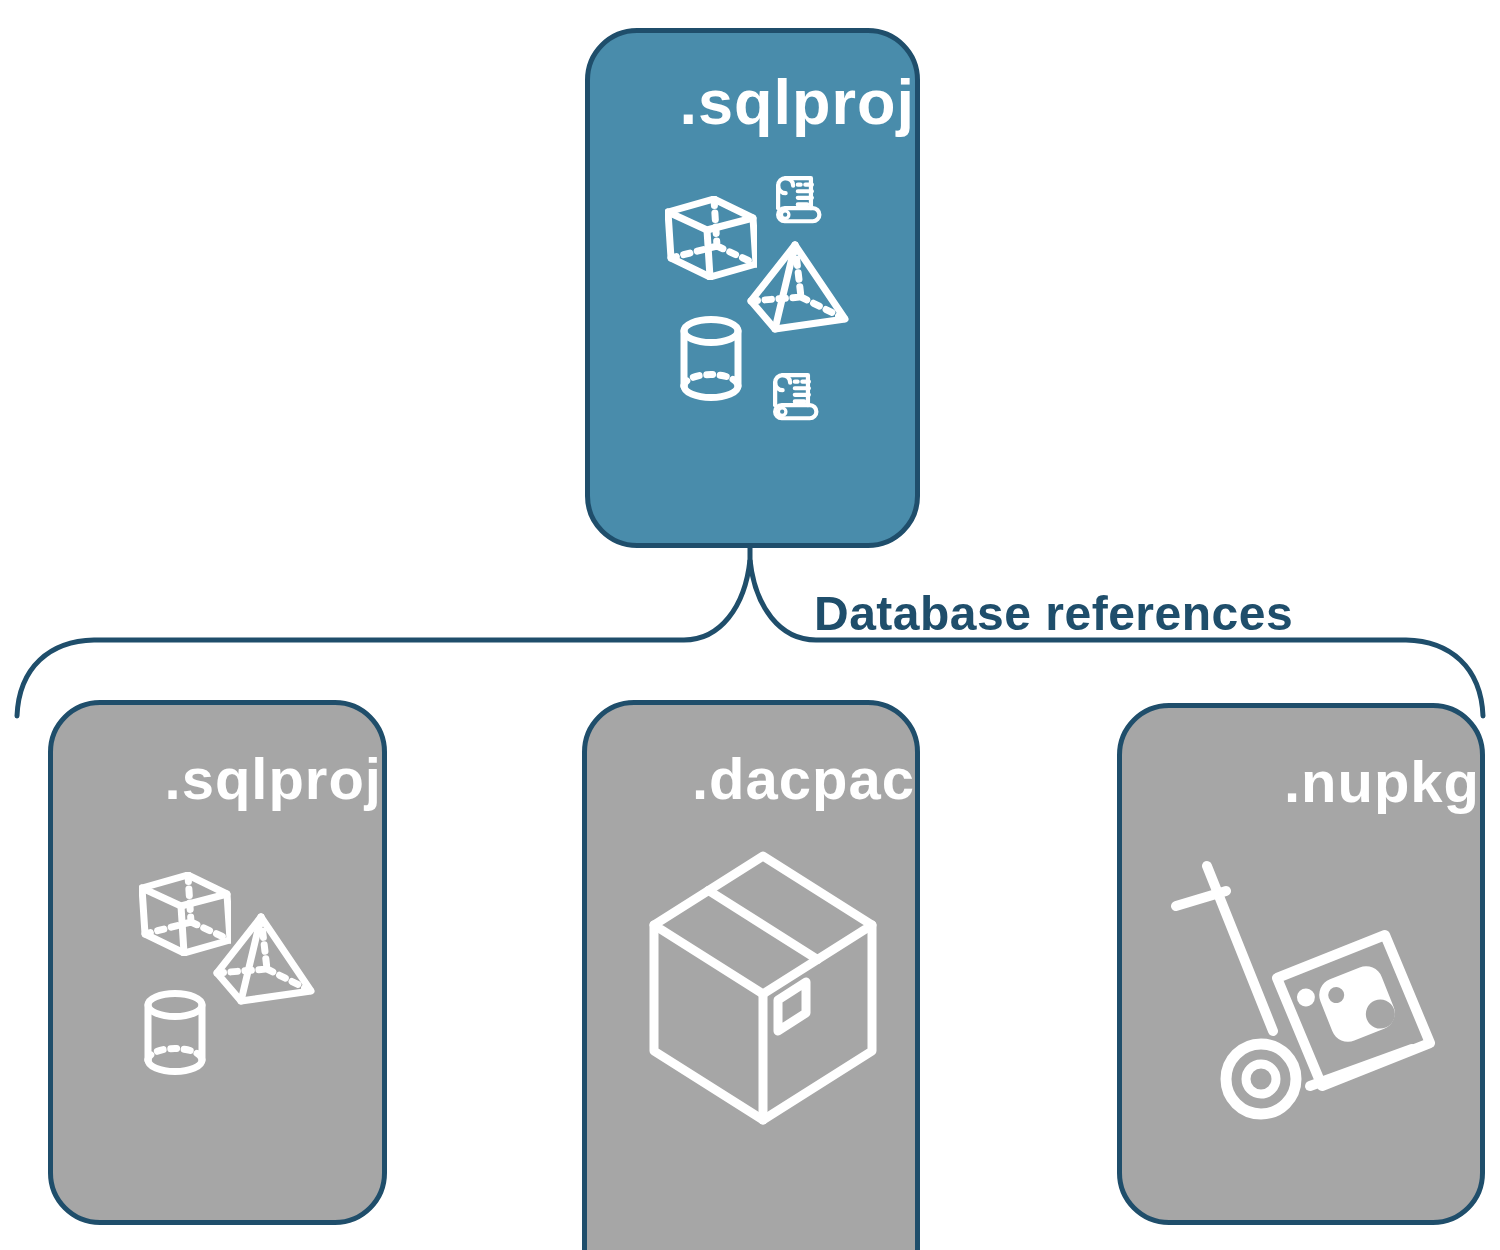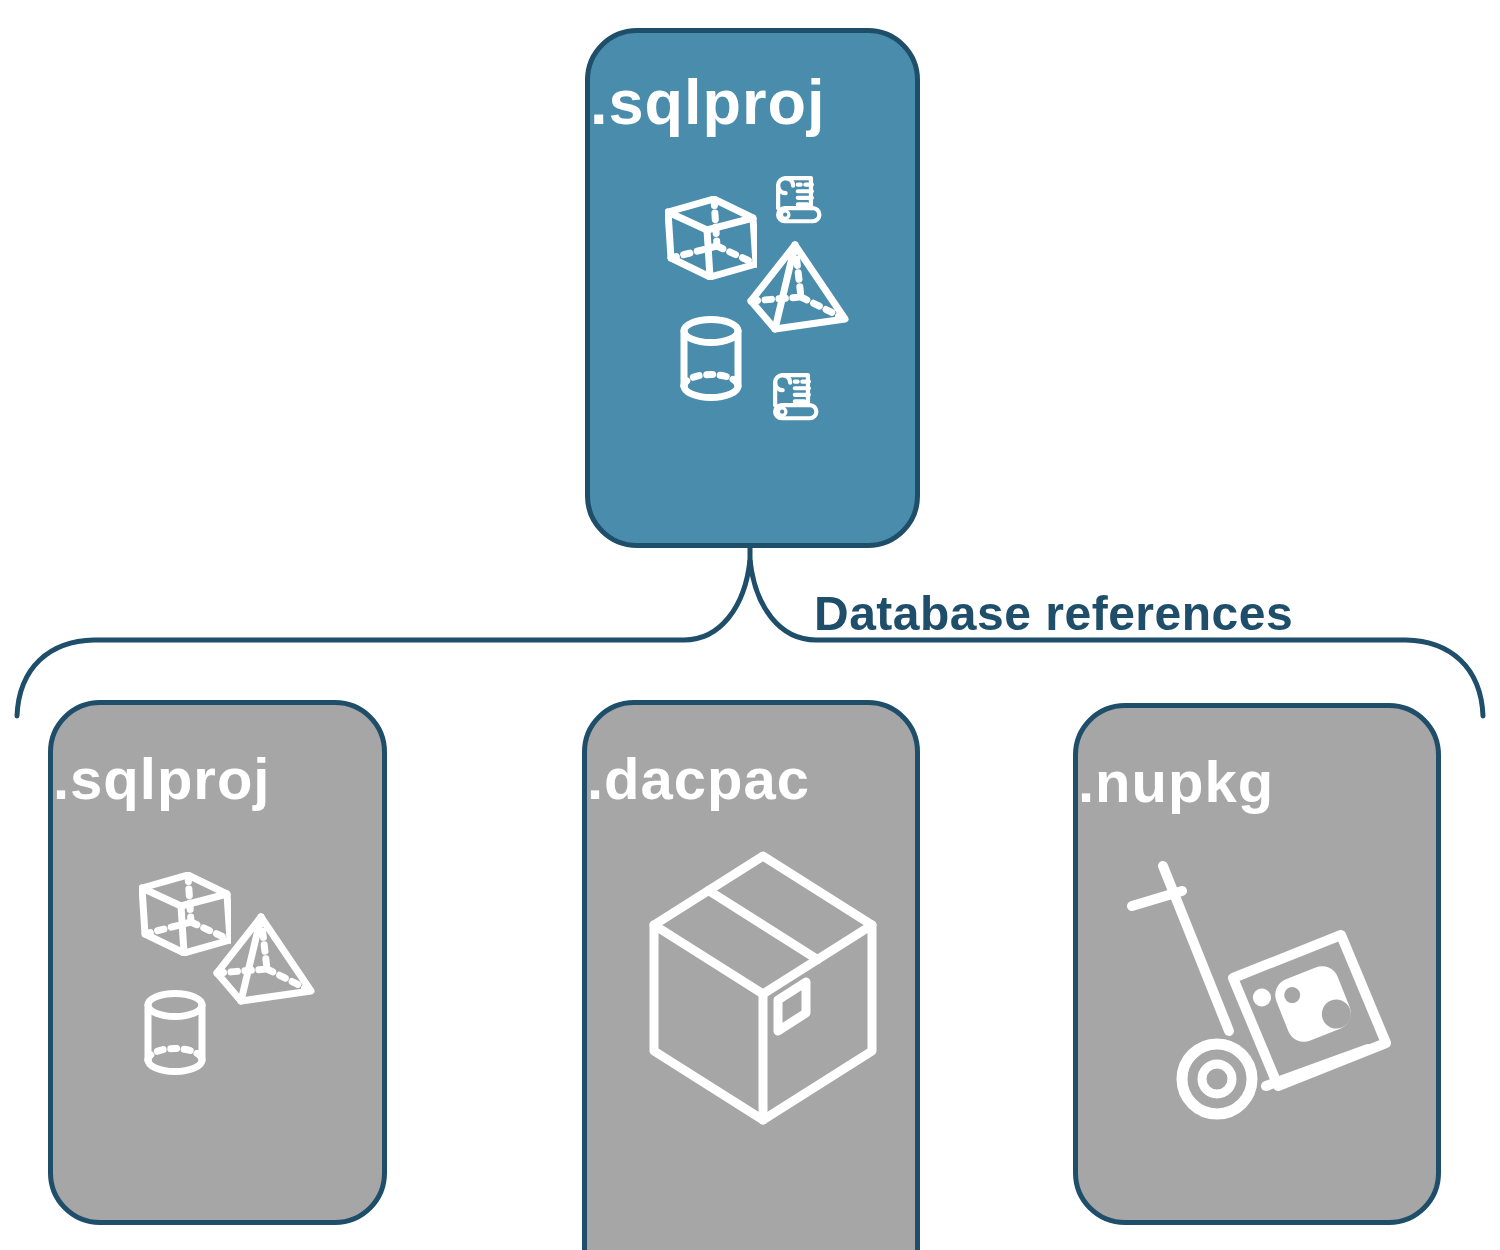--- a/index.html
+++ b/index.html
@@ -7,21 +7,21 @@
     position:relative;width:1500px;height:1250px;background:#ffffff;
     font-family:"Liberation Sans",sans-serif;overflow:hidden;
   }
   .node{
     position:absolute;border:5px solid #1F4E6B;border-radius:52px;
     box-sizing:border-box;
   }
   .node-teal{background:#498CAB;}
   .node-gray{background:#A6A6A6;}
   .node-title{
-    display:block;text-align:left;font-weight:bold;color:#ffffff;
+    display:block;text-align:right;font-weight:bold;color:#ffffff;
     letter-spacing:1px;line-height:1.05;
   }
   .top-title{font-size:63px;margin-top:36px;}
   .ref-title{font-size:58px;margin-top:44px;}
   .icon{position:absolute;}
   .brace-svg{position:absolute;left:0;top:0;}
   .ref-label{
     position:absolute;left:814px;top:586px;font-size:48px;font-weight:bold;
     color:#1F4E6B;letter-spacing:0.5px;white-space:nowrap;text-align:right;
   }
@@ -128,21 +128,21 @@
       <g fill="none" stroke="#fff" stroke-width="9" stroke-linecap="round" stroke-linejoin="round">
         <path d="M115,8 L224,77 L115,146 L6,77 Z"></path>
         <path d="M6,77 V203 L115,272 L224,203 V77"></path>
         <path d="M115,146 V272"></path>
         <path d="M60.5,42.5 L169.5,111.5"></path>
         <path d="M130,152 L158,134 L158,165 L130,183 Z"></path>
       </g>
     </svg>
   </div>
 
-  <div class="node node-gray" style="left:1073px;top:703px;width:368px;height:522px;">
+  <div class="node node-gray" style="left:1117px;top:703px;width:368px;height:522px;">
     <span class="node-title ref-title">.nupkg</span>
 
     <svg class="icon" style="left:48px;top:150px;" width="265" height="270" viewBox="0 0 265 270">
       <g fill="none" stroke="#fff" stroke-linecap="round" stroke-linejoin="round">
         <path d="M6,48 L56,33" stroke-width="10"></path>
         <path d="M37,8 L103,173" stroke-width="10"></path>
         <circle cx="91" cy="221" r="35" stroke-width="11"></circle>
         <circle cx="91" cy="221" r="15" stroke-width="9"></circle>
         <path d="M140,228 L242,191" stroke-width="10"></path>
         <path d="M107,120 L215,77 L260,185 L152,228 Z" stroke-width="10"></path>

